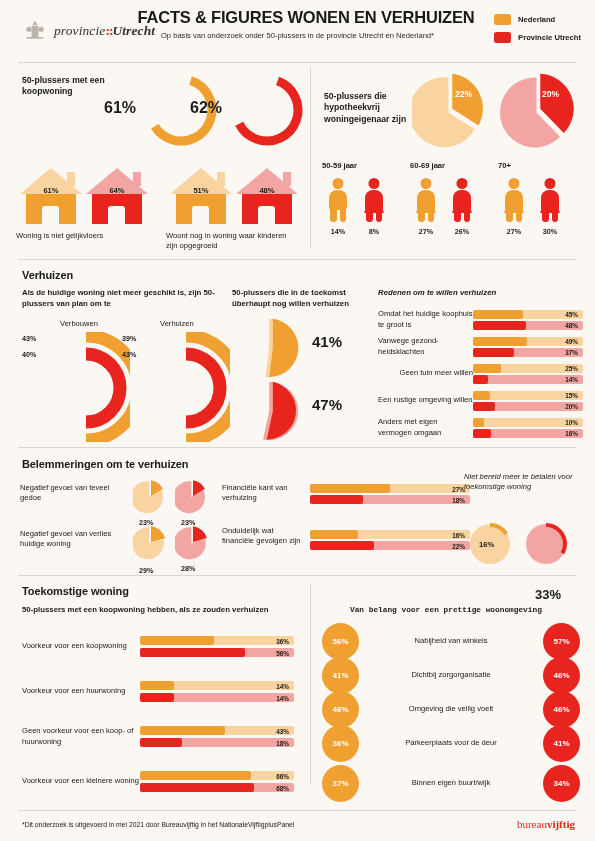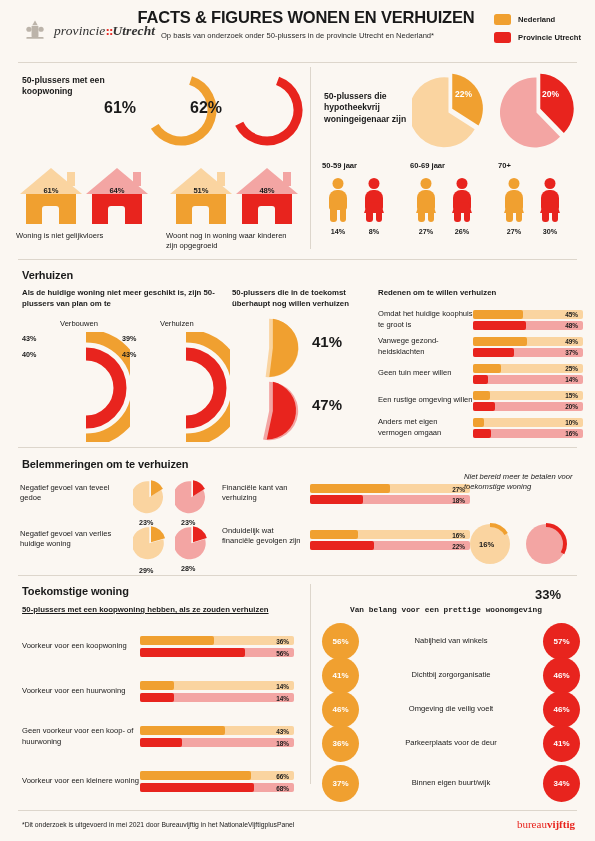--- a/index.html
+++ b/index.html
@@ -287,21 +287,21 @@
       <path d="M50 50 L50 3 A47 47 0 0 1 44.3 96.6 Z" fill="#F0A030" transform="translate(3,0)"></path>
     </svg>
     <div style="position:absolute; left:312px; top:73px; font-size:15px; font-weight:700;">41%</div>
 
     <svg style="position:absolute; left:240px; top:120px;" width="62" height="62" viewBox="0 0 100 100">
       <path d="M50 50 L50 3 A47 47 0 1 1 40.2 96 Z" fill="#F3A5A3" transform="translate(-3,0)"></path>
       <path d="M50 50 L50 3 A47 47 0 0 1 40.2 96 Z" fill="#E8241E" transform="translate(3,0)"></path>
     </svg>
     <div style="position:absolute; left:312px; top:136px; font-size:15px; font-weight:700;">47%</div>
 
-    <div class="sec-sub" style="position:absolute; left:378px; top:28px;">Redenen om te willen verhuizen</div>
+    <div class="sec-sub" style="position:absolute; left:378px; top:28px;font-style:italic;">Redenen om te willen verhuizen</div>
 
     <div style="position:absolute; left:378px; top:46px; width:205px;">
 
       <div style="display:flex; align-items:center; height:27px;">
         <div class="lbl" style="width:95px;">Omdat het huidige koophuis te groot is</div>
         <div style="flex:1;">
           <div class="bar-track" style="background:#FAD4A0; margin-bottom:2px;">
             <div class="bar-fill" style="background:#F0A030; width:45%"></div>
             <span class="bar-val">45%</span>
           </div>
@@ -319,21 +319,21 @@
             <div class="bar-fill" style="background:#F0A030; width:49%"></div>
             <span class="bar-val">49%</span>
           </div>
           <div class="bar-track" style="background:#F3A5A3;">
             <div class="bar-fill" style="background:#E8241E; width:37%"></div>
             <span class="bar-val">37%</span>
           </div>
         </div>
       </div>
 
-      <div style="display:flex; align-items:center; height:27px;">
+      <div style="display:flex; align-items:center; height:27px;text-align:right;">
         <div class="lbl" style="width:95px;">Geen tuin meer willen</div>
         <div style="flex:1;">
           <div class="bar-track" style="background:#FAD4A0; margin-bottom:2px;">
             <div class="bar-fill" style="background:#F0A030; width:25%"></div>
             <span class="bar-val">25%</span>
           </div>
           <div class="bar-track" style="background:#F3A5A3;">
             <div class="bar-fill" style="background:#E8241E; width:14%"></div>
             <span class="bar-val">14%</span>
           </div>
@@ -437,21 +437,21 @@
     </svg>
     <span style="position:absolute; left:535px; top:92px; font-size:13px; font-weight:700;margin-top:47px;">33%</span>
   </div>
 
   <div class="hr"></div>
 
   <div style="position:relative; height:217px;">
     <div class="vr" style="left:310px; top:8px; height:200px;"></div>
 
     <div class="sec-title" style="position:absolute; left:22px; top:9px;">Toekomstige woning</div>
-    <div class="sec-sub" style="position:absolute; left:22px; top:29px;text-decoration:underline;">50-plussers met een koopwoning hebben, als ze zouden verhuizen</div>
+    <div class="sec-sub" style="position:absolute; left:22px; top:29px;">50-plussers met een koopwoning hebben, als ze zouden verhuizen</div>
 
     <div style="position:absolute; left:22px; top:48px; width:272px;">
 
       <div style="display:flex; align-items:center; height:45px;">
         <div class="lbl" style="width:118px;">Voorkeur voor een koopwoning</div>
         <div style="flex:1;">
           <div class="bar-track" style="background:#FAD4A0; margin-bottom:3px;">
             <div class="bar-fill" style="background:#F0A030; width:48%"></div>
             <span class="bar-val">36%</span>
           </div>

